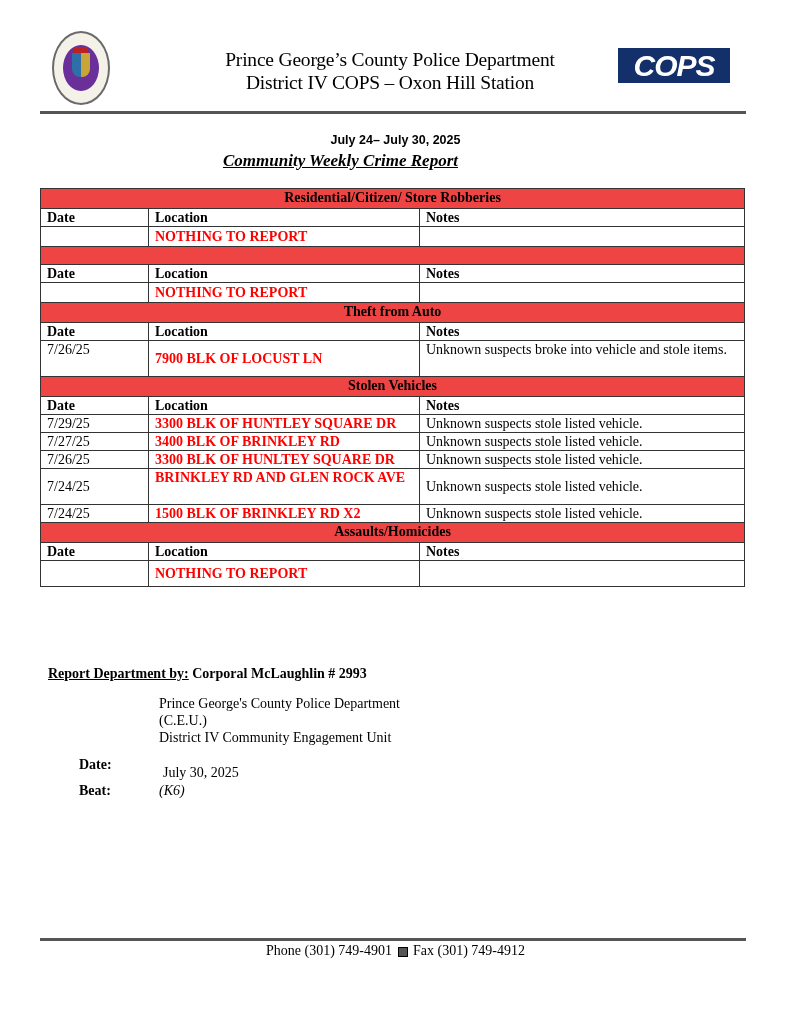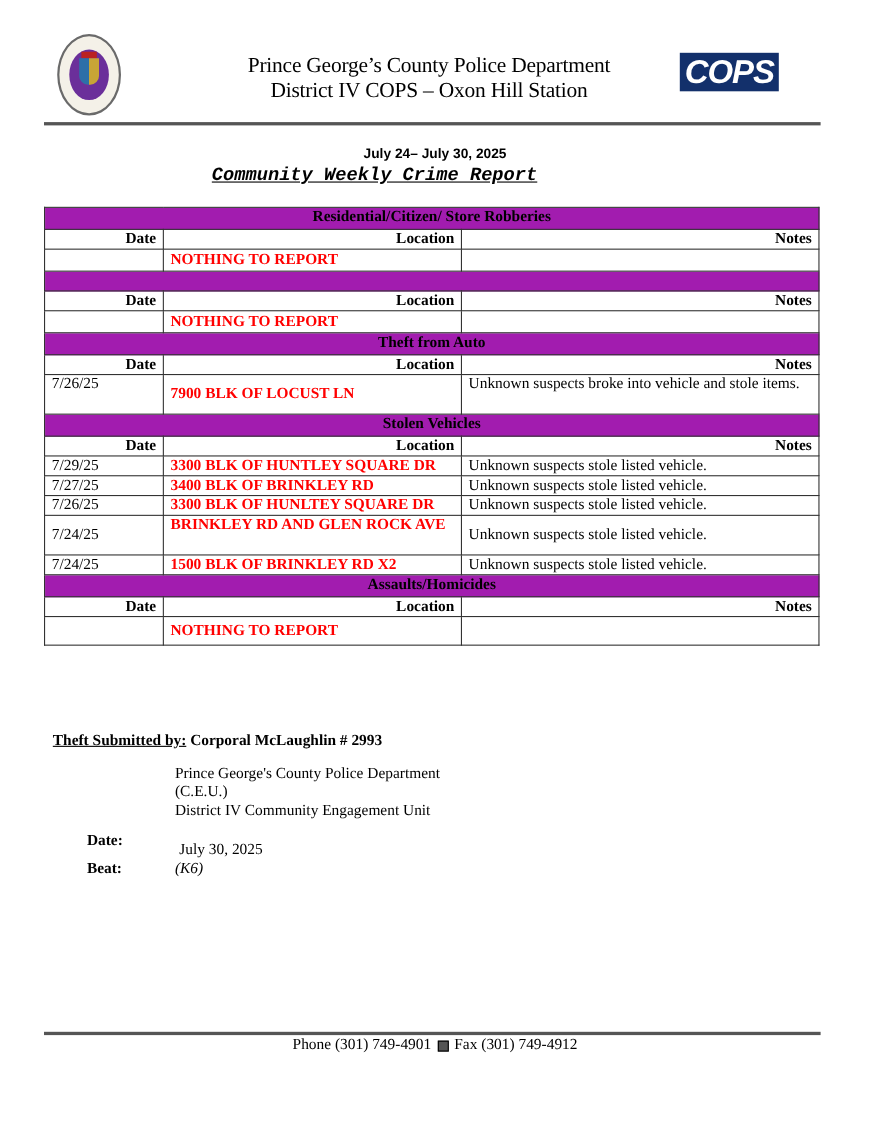--- a/index.html
+++ b/index.html
@@ -6,32 +6,32 @@
   body { width: 791px; height: 1024px; position: relative; overflow: hidden; font-family: "Liberation Serif", serif; color: #000; }
 
   .header { position: absolute; left: 40px; top: 28px; width: 706px; height: 84px; }
   .seal { position: absolute; left: 12px; top: 3px; width: 58px; height: 74px; border-radius: 50%; border: 2px solid #6a6a6a; background: #f4f1e8; box-sizing: border-box; }
   .seal-inner { position: absolute; left: 9px; top: 12px; width: 36px; height: 46px; border-radius: 50%; background: #6b2f9a; }
   .seal-shield { position: absolute; left: 9px; top: 8px; width: 18px; height: 24px; background: linear-gradient(90deg, #2d6fa8 0 50%, #c8a536 50% 100%); border-bottom-left-radius: 8px; border-bottom-right-radius: 8px; }
   .seal-crown { position: absolute; left: 11px; top: 2px; width: 14px; height: 6px; background: #b22; }
 
   .title-block { position: absolute; left: 130px; top: 20px; width: 440px; text-align: center; font-size: 19.5px; font-weight: normal; line-height: 23px; letter-spacing: -0.2px; }
 
-  .cops-logo { position: absolute; left: 578px; top: 20px; width: 90px; height: 35px; background: #13306b; color: #fff; font-family: "Liberation Sans", sans-serif; font-weight: bold; font-style: italic; font-size: 30px; line-height: 35px; text-align: center; letter-spacing: -1px; }
+  .cops-logo { position: absolute; left: 578px; top: 20px; width: 112px; height: 35px; background: #13306b; color: #fff; font-family: "Liberation Sans", sans-serif; font-weight: bold; font-style: italic; font-size: 30px; line-height: 35px; text-align: center; letter-spacing: -1px; }
 
   .header-rule { position: absolute; left: 40px; top: 111px; width: 706px; height: 3px; background: #555; }
 
   .report-date { position: absolute; left: 0; width: 791px; top: 133px; text-align: center; font-family: "Liberation Sans", sans-serif; font-weight: bold; font-size: 12.5px; }
-  .report-title { position: absolute; left: 0; width: 681px; top: 151px; text-align: center; font-family: Liberation Mono, monospace; font-weight: bold; font-style: italic; font-size: 17px; text-decoration: underline; }
+  .report-title { position: absolute; left: 0; width: 681px; top: 151px; text-align: center; font-family: Liberation Serif, serif; font-weight: bold; font-style: italic; font-size: 17px; text-decoration: underline; }
 
   table.crime { position: absolute; left: 40px; top: 188px; width: 705px; border-collapse: collapse; font-family: "Liberation Serif", serif; }
   table.crime td { border: 1px solid #333; padding: 0 6px; font-size: 14px; line-height: 17px; vertical-align: top; }
-  .sec td { background: #a21caf; text-align: center; font-weight: bold; font-size: 15px; line-height: 18px; height: 19px; }
+  .sec td { background: #ef4444; text-align: center; font-weight: bold; font-size: 15px; line-height: 18px; height: 19px; }
   .sec.empty td { height: 17px; }
-  .colhead td { text-align: right; font-weight: bold; font-size: 14px; height: 16px; line-height: 16px; }
+  .colhead td { text-align: left; font-weight: bold; font-size: 14px; height: 16px; line-height: 16px; }
   .loc { color: #ff0000; font-weight: bold; font-size: 14px; }
   .c-date { width: 108px; }
   .c-loc { width: 271px; }
   .row-nothing td { height: 18px; }
   .row-nothing .loc { padding-top: 1px; }
   .tall td { height: 35px; }
   .tall .loc-mid { vertical-align: middle; }
   .mid td.notes-mid { vertical-align: middle; }
   .std td { height: 17px; line-height: 17px; }
 
@@ -162,21 +162,21 @@
     </tr>
     <tr class="tall mid" style="height:26px">
       <td style="height:24px"></td>
       <td class="loc loc-mid" style="height:24px">NOTHING TO REPORT</td>
       <td style="height:24px"></td>
     </tr>
   </tbody>
 </table>
 
 <div class="submitted">
-  <span class="lbl">Theft Submitted by:</span>
+  <span class="lbl">Report Department by:</span>
   <span>Corporal McLaughlin # 2993</span>
 </div>
 <div class="unit">
   <div>Prince George's County Police Department</div>
   <div>(C.E.U.)</div>
   <div>District IV Community Engagement Unit</div>
 </div>
 <div class="date-lbl">Date:</div>
 <div class="date-val">July 30, 2025</div>
 <div class="beat-lbl">Beat:</div>

